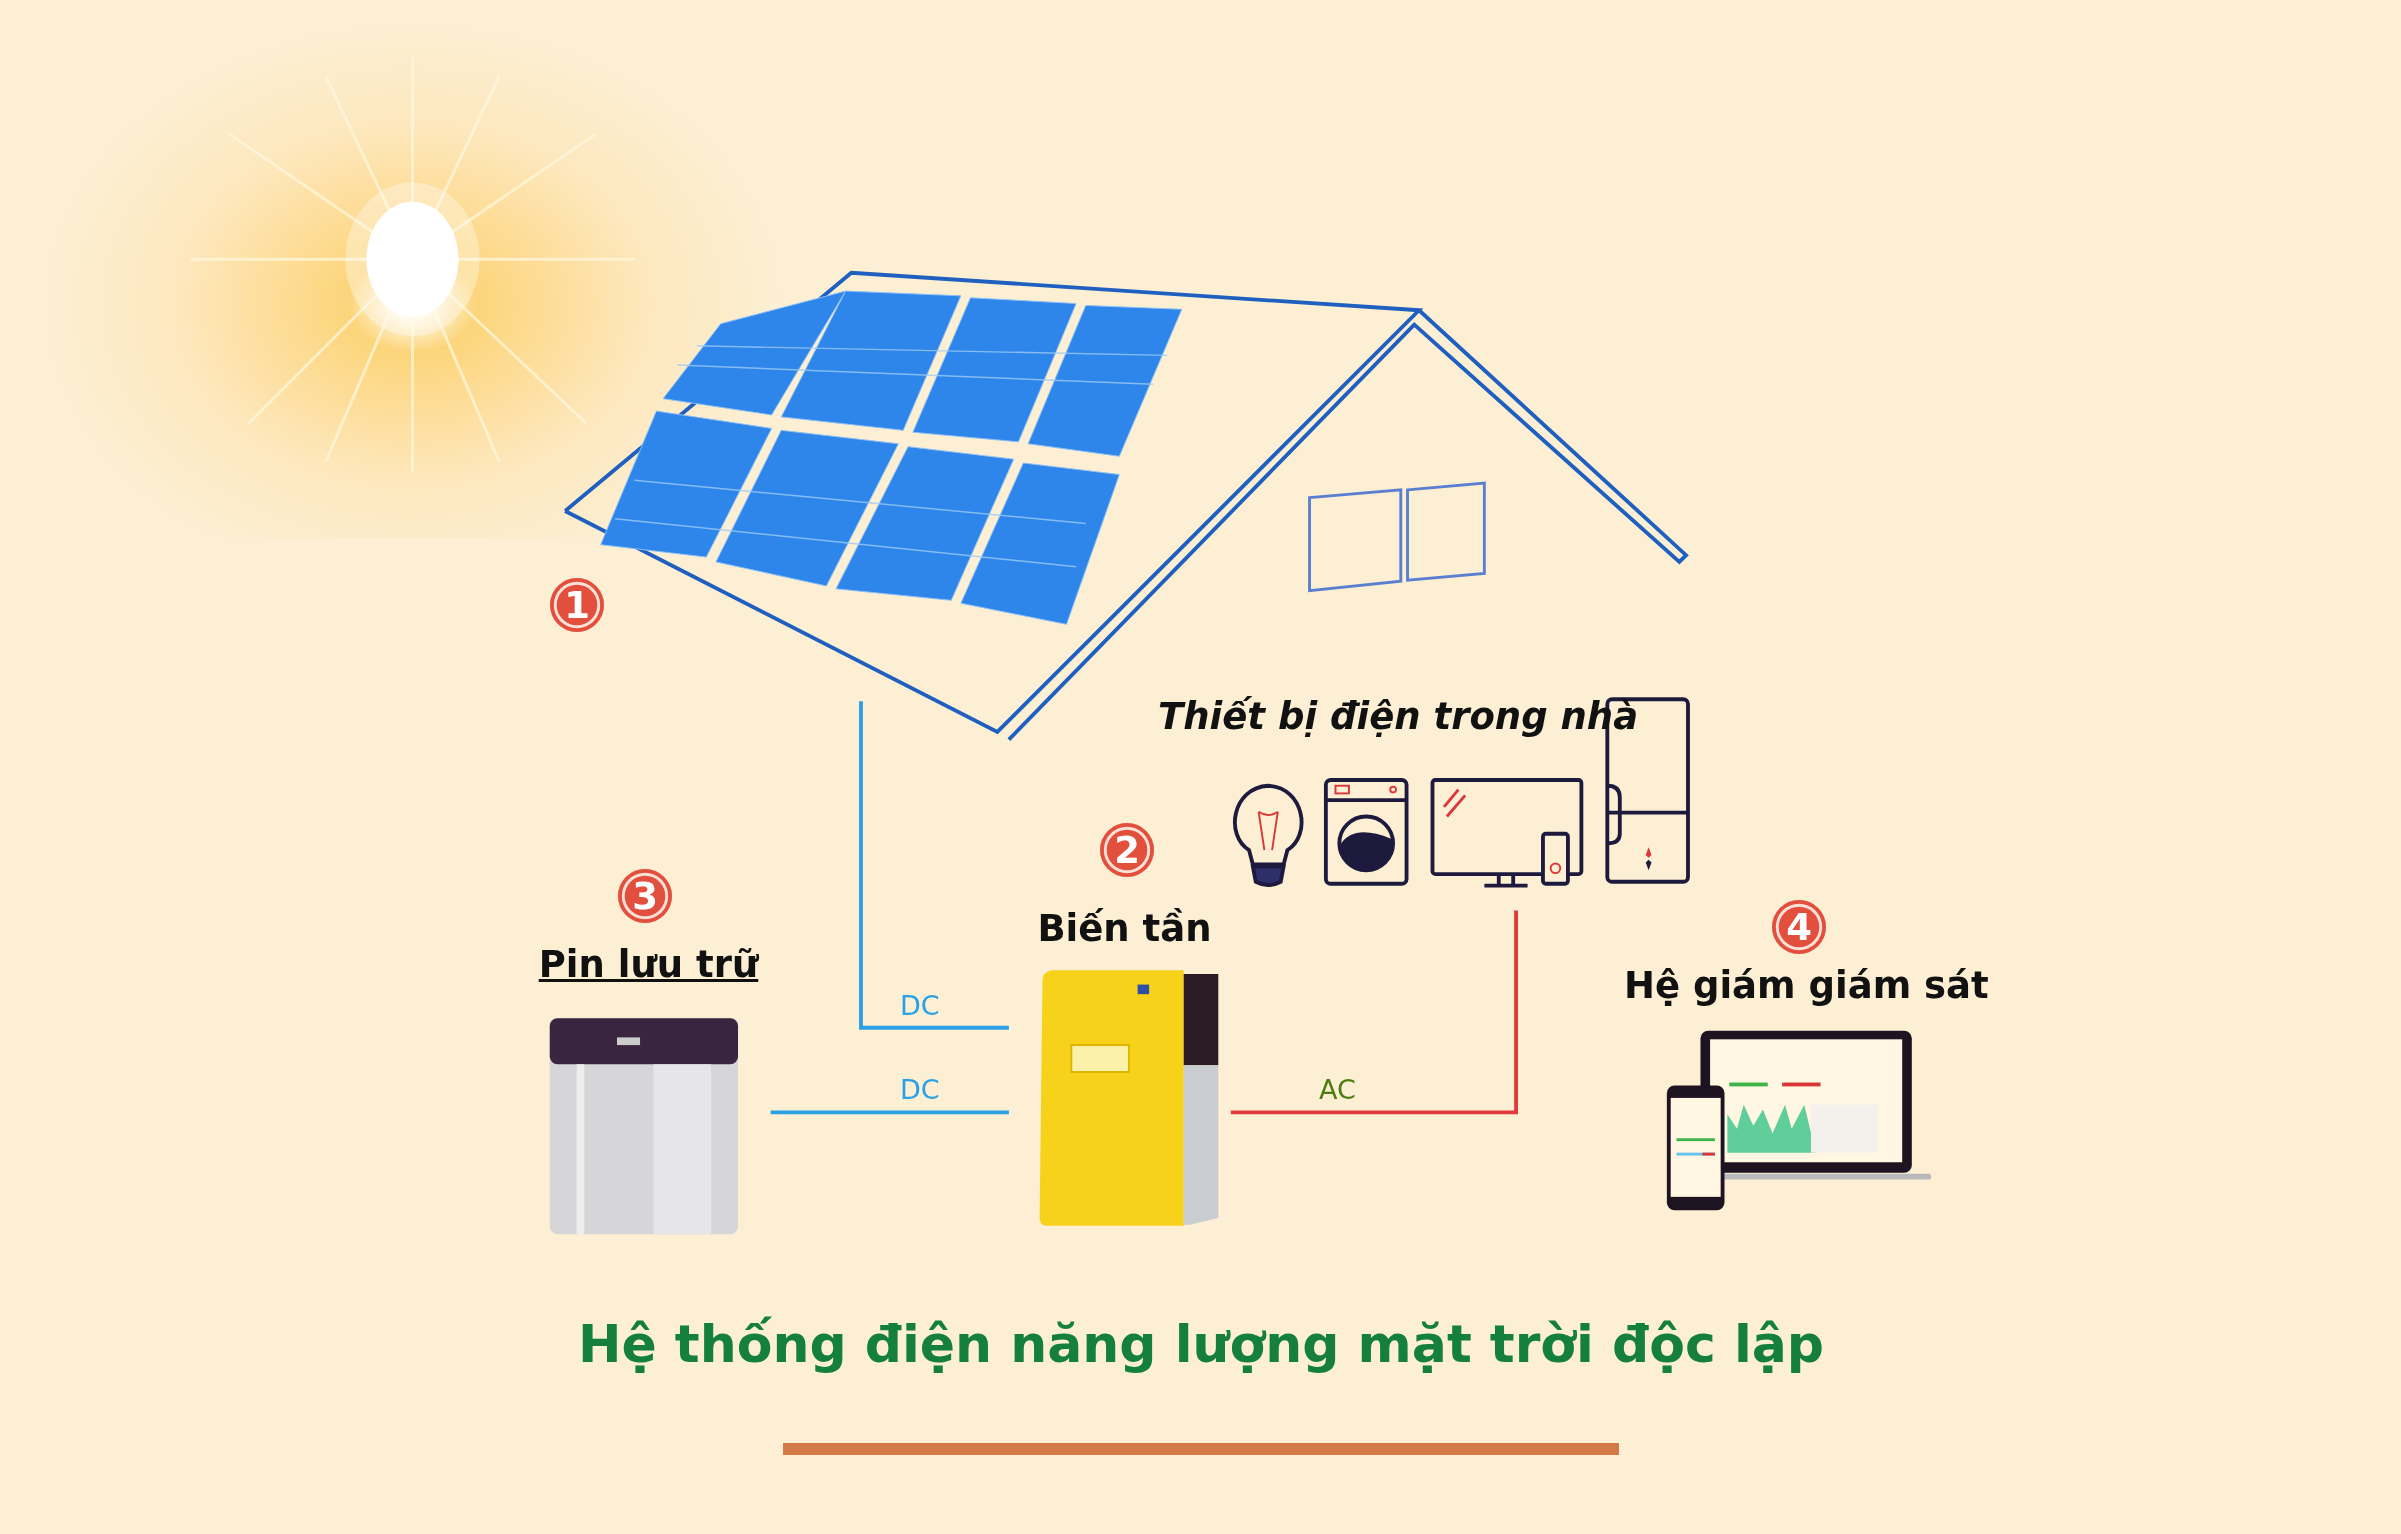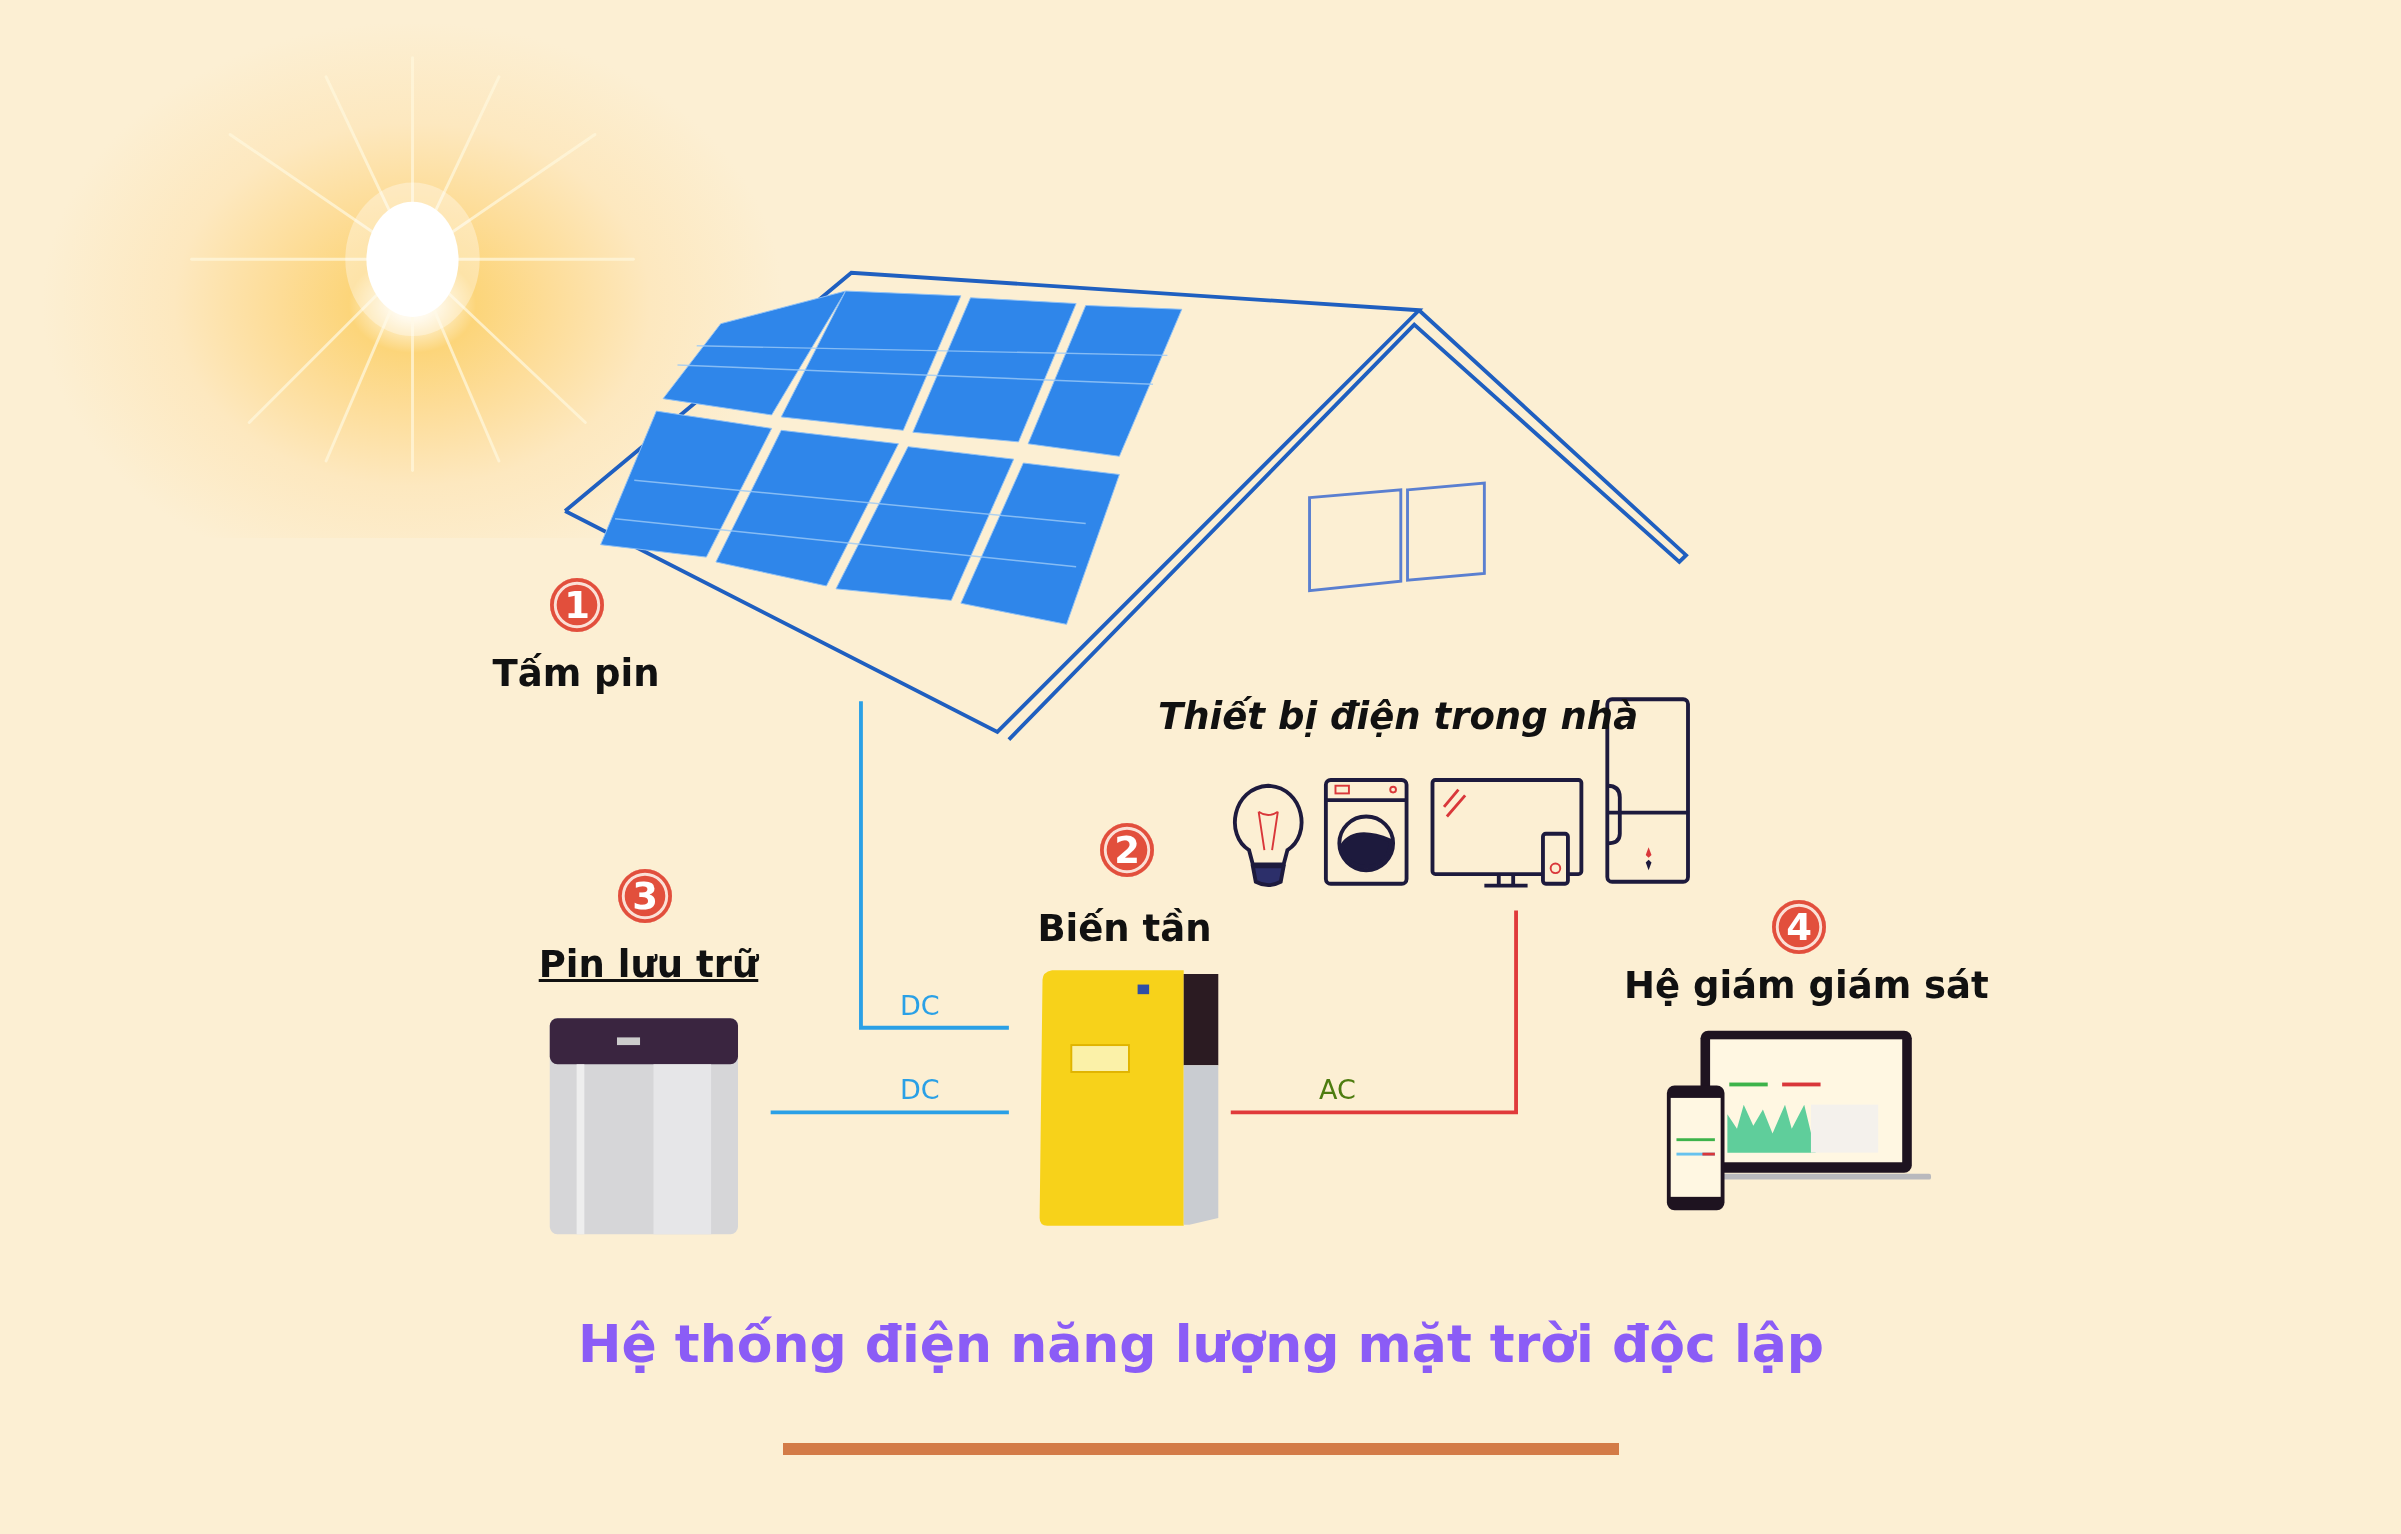--- a/index.html
+++ b/index.html
@@ -21,21 +21,21 @@
     .badge {
       position: absolute; width: 54px; height: 54px; border-radius: 50%;
       background: #e24f3c; color: #fff; font-weight: bold; font-size: 37px;
       display: flex; align-items: center; justify-content: center;
       box-shadow: inset 0 0 0 3.8px #e24f3c, inset 0 0 0 6.7px #fbe0d6;
       font-family: "DejaVu Sans", sans-serif;
     }
     .wire-label { position: absolute; font-size: 27px; font-family: "DejaVu Sans", sans-serif; text-align: right; }
     .title {
       position: absolute; left: 0; width: 2402px; top: 1314px; text-align: center;
-      color: #8b5cf6; font-weight: bold; font-size: 52px;
+      color: #15803d; font-weight: bold; font-size: 52px;
     }
     .underline {
       position: absolute; left: 783px; top: 1443px; width: 836px; height: 11.5px;
       background: #d37b47;
     }
   </style>
 </head>
 <body>
 
 <div class="sun-glow"></div>
@@ -154,21 +154,20 @@
     <rect x="1735" y="1130" width="60" height="130" rx="8" fill="#1e1320"></rect>
     <rect x="1739" y="1143" width="52" height="103" fill="#fff7e2"></rect>
     <rect x="1745" y="1185" width="40" height="3" fill="#3db34a"></rect>
     <rect x="1745" y="1200" width="40" height="3" fill="#67c2ee"></rect>
     <rect x="1772" y="1200" width="13" height="3" fill="#d9373a"></rect>
   </g>
 </svg>
 
 <div class="badge" style="left:550px;top:578px;">1</div>
 <div class="label" style="left:384px;top:649px;width:384px;">
-  <div>Tấm pin</div>
 </div>
 
 <div class="label" style="left:1158px;top:692px;font-style:italic;">Thiết bị điện trong nhà</div>
 
 <div class="badge" style="left:1100px;top:823px;">2</div>
 <div class="label" style="left:990px;top:904px;width:269px;">Biến tần</div>
 
 <div class="badge" style="left:618px;top:869px;">3</div>
 <div class="label" style="left:519px;top:940px;width:259px;text-decoration:underline;">Pin lưu trữ</div>
 

